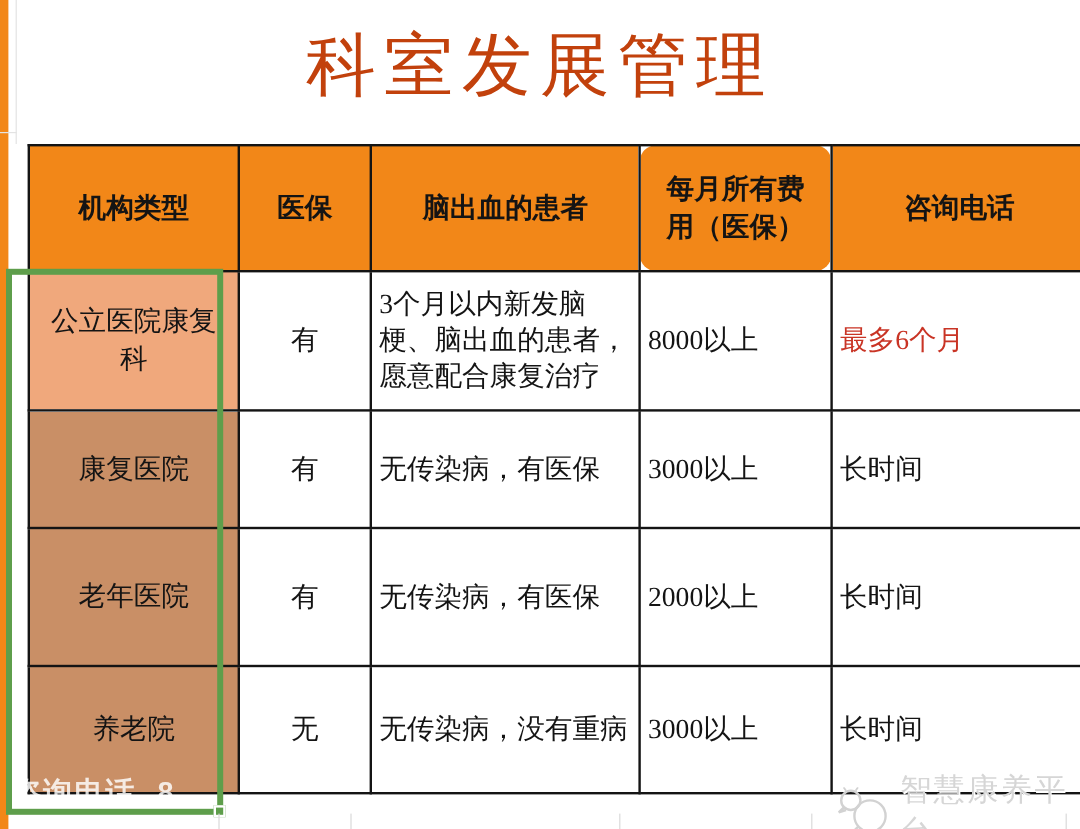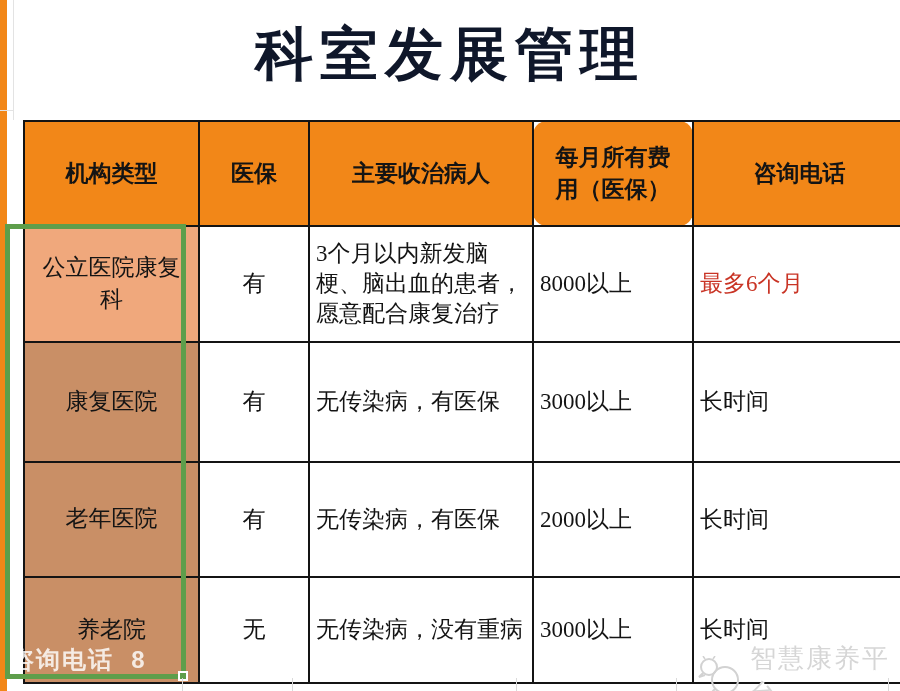--- a/index.html
+++ b/index.html
@@ -8,40 +8,40 @@
     position:relative; width:900px; height:691px; background:#ffffff;
     overflow:hidden;
     font-family:"Liberation Serif","DejaVu Serif",serif;
   }
   .left-strip { position:absolute; left:0; top:0; width:7px; height:691px; background:#F28718; }
   .grid-col-a { position:absolute; left:13px; top:0; width:1px; height:120px; background:#E3E3E3; }
   .grid-stub  { position:absolute; left:0; top:110px; width:14px; height:1px; background:#E3E3E3; }
 
   .title {
     position:absolute; top:16px; left:0; width:100%;
-    text-align:center; font-size:58px; font-weight:bold;
-    color:#0f172a; letter-spacing:7px;
+    text-align:center; font-size:58px; font-weight:normal;
+    color:#c2410c; letter-spacing:7px;
   }
 
   table.main {
     position:absolute; left:23px; top:120px; width:882px;
     border-collapse:collapse; table-layout:fixed;
   }
   th, td { border:2px solid #141414; overflow:hidden; }
   th {
     background:#F28718; color:#141414; font-size:23px; font-weight:bold;
     text-align:center; height:105px; line-height:1.35; padding:0 6px;
   }
   th.fee-h { padding:0 14px;border-radius:14px; }
   td {
     background:#ffffff; color:#141414; font-size:23px;
     vertical-align:middle; line-height:1.3;
   }
   tr.r0 td { height:116px; }
-  tr.r1 td { height:120px; }
+  tr.r1 td { height:98px; }
   tr.r2 td { height:115px; }
   tr.r3 td { height:106px;margin-top:32px; }
   td.org   { text-align:center; padding:0 12px; line-height:1.4; }
   td.org-light { background:#F0A87C; }
   td.org-dark  { background:#C98F66; }
   td.c { text-align:center; }
   td.l { text-align:left; padding-left:6px; padding-right:2px; }
   td.red { color:#C93425; }
 
   .selection {
@@ -87,21 +87,21 @@
       <col style="width:175px">
         <col style="width:110px">
         <col style="width:224px">
       <col style="width:160px">
         <col style="width:213px">
     </colgroup>
     <thead>
       <tr>
         <th>机构类型</th>
         <th>医保</th>
-        <th>主要收治病人</th>
+        <th>脑出血的患者</th>
         <th class="fee-h">每月所有费用（医保）</th>
         <th>咨询电话</th>
       </tr>
     </thead>
     <tbody>
       <tr class="r0">
         <td class="org org-light">公立医院康复科</td>
         <td class="c">有</td>
         <td class="l">3个月以内新发脑梗、脑出血的患者，愿意配合康复治疗</td>
         <td class="l">8000以上</td>

